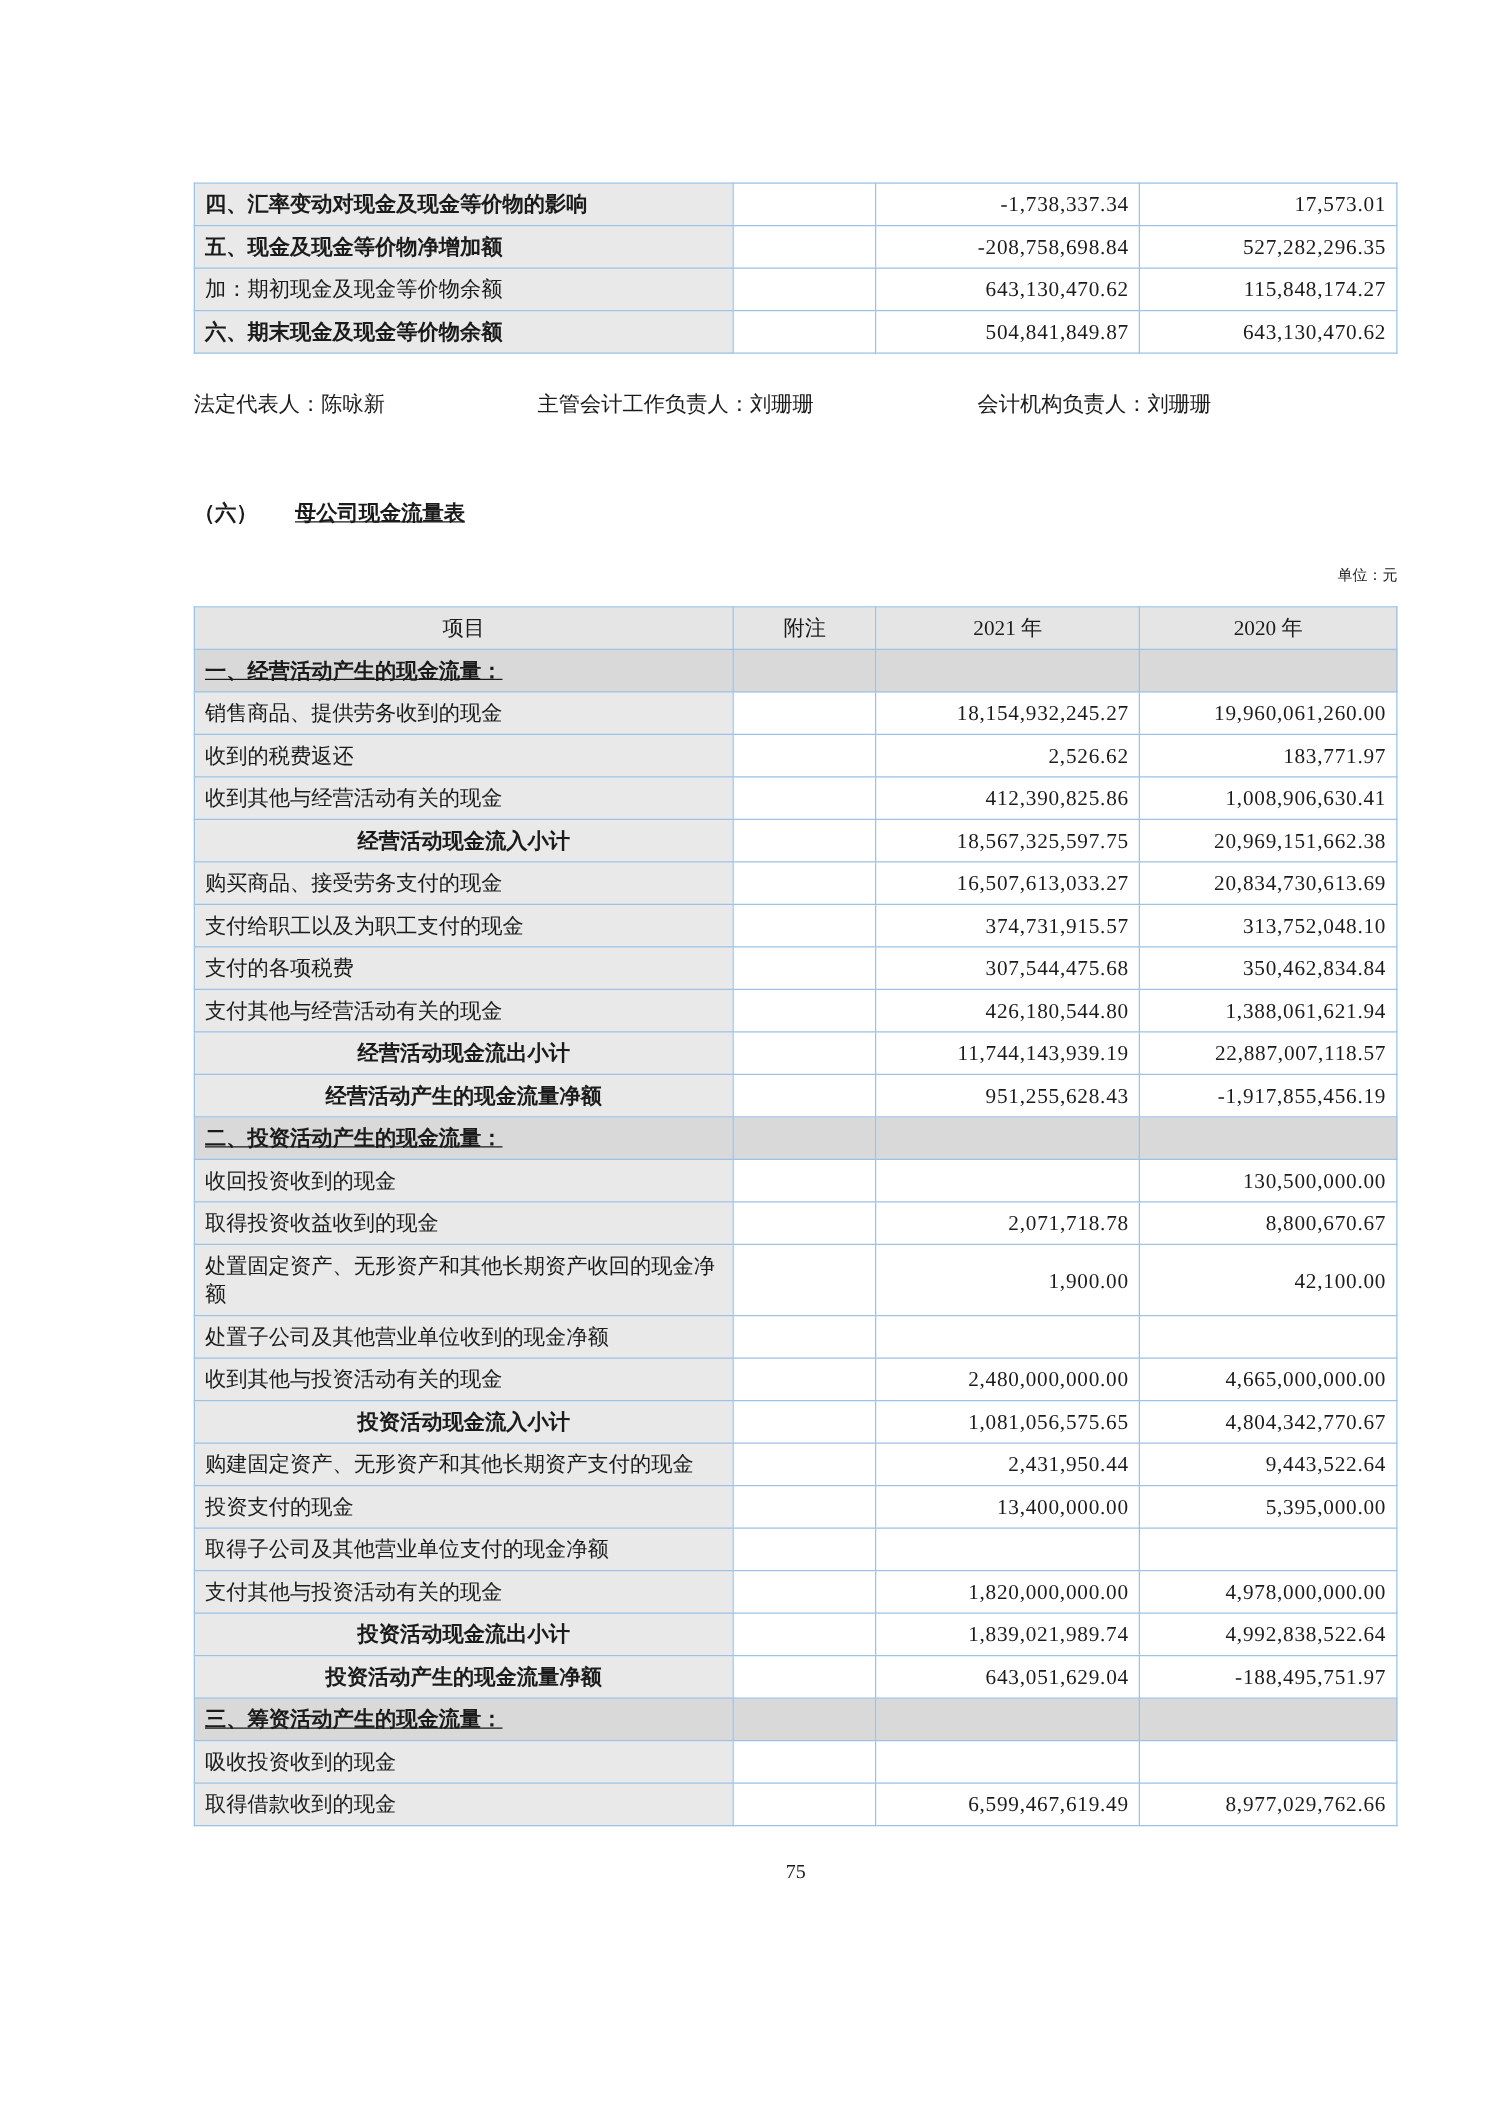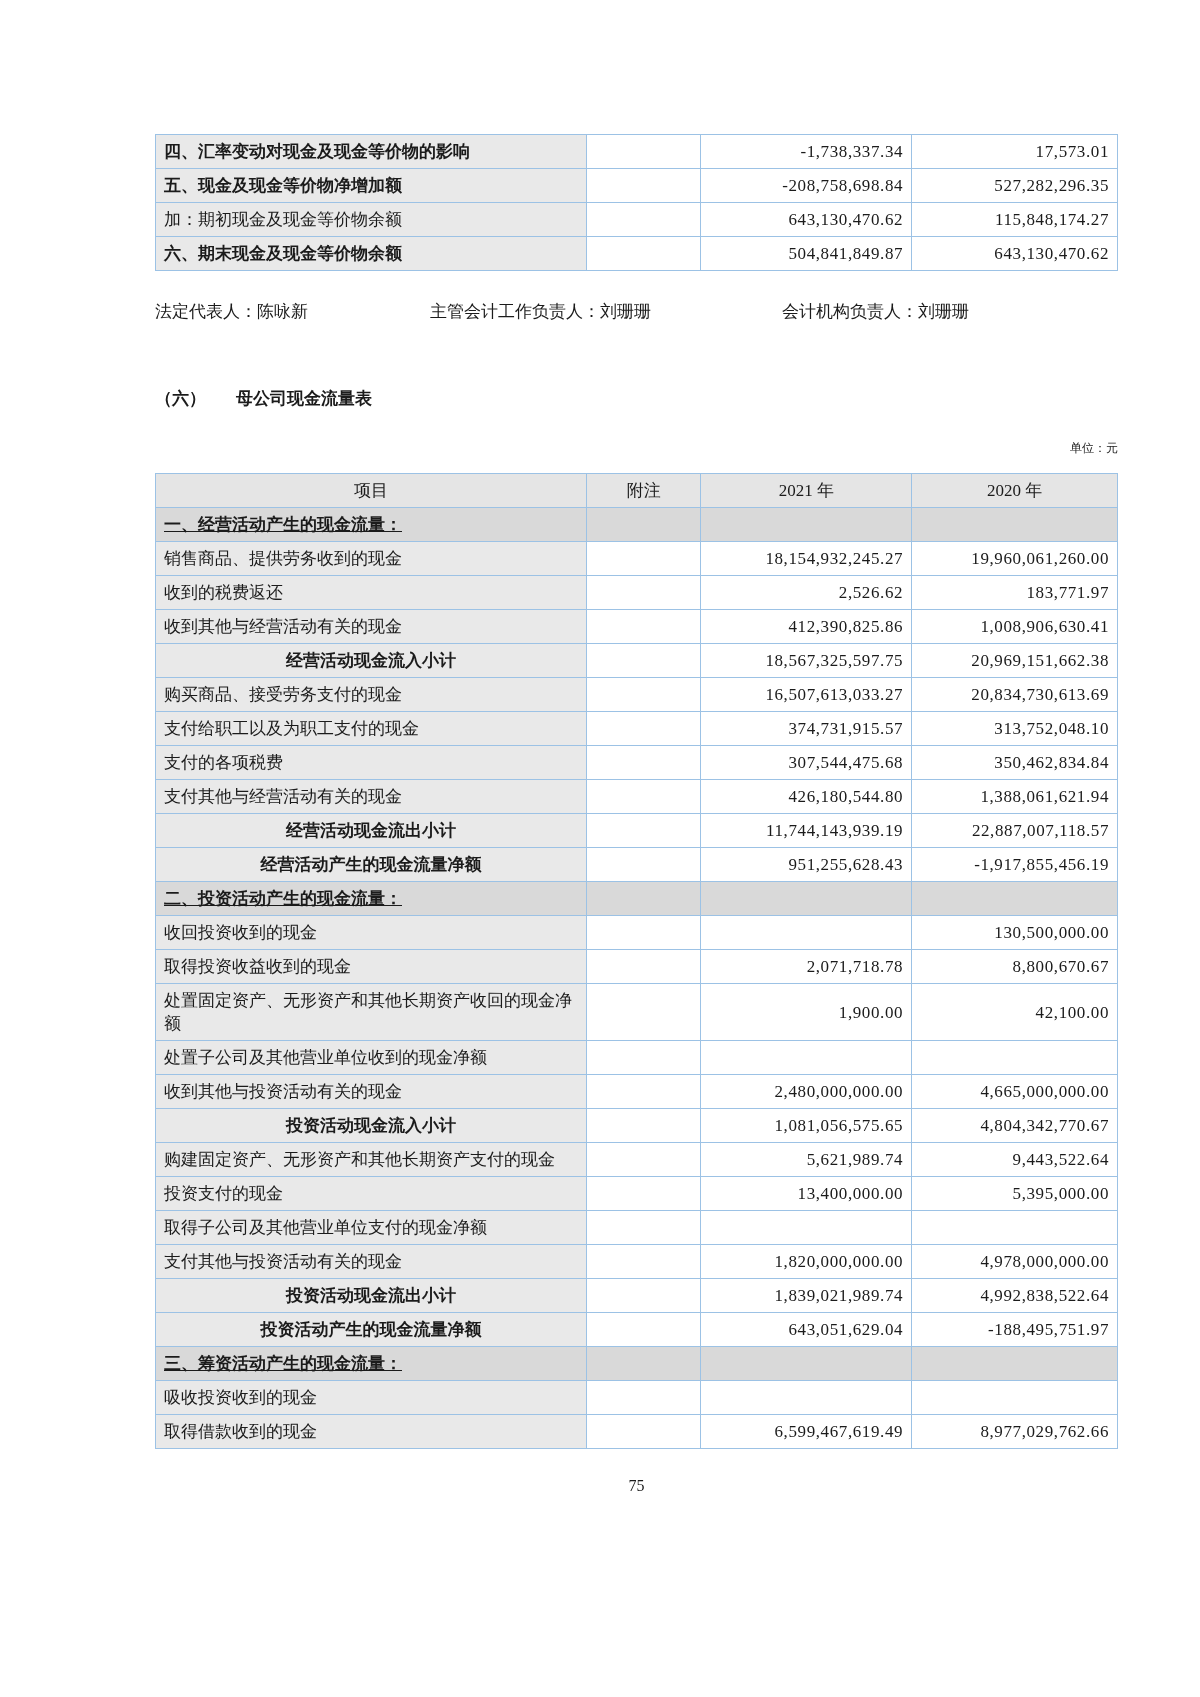--- a/index.html
+++ b/index.html
@@ -3,21 +3,21 @@
 <meta charset="utf-8">
 <style>
   html,body { margin:0; padding:0; }
   body {
     width:1200px; height:1697px; background:#ffffff;
     font-family:"Liberation Serif","DejaVu Serif",serif;
     color:#1b1b1b;
     -webkit-font-smoothing:antialiased;
   }
   .page { position:relative; width:1200px; height:1697px; overflow:hidden; }
-  .content { position:absolute; left:115px; top:0; width:963px;padding-left:40px; }
+  .content { position:absolute; left:115px; top:12px; width:963px;padding-left:40px; }
 
   
   table { border-collapse:collapse; width:100%; table-layout:fixed; }
   td, th {
     border:1px solid #9cc2e5;
     font-size:17px; line-height:23px;
     padding:5px 8px;
     vertical-align:middle;
     word-break:break-all;
   }
@@ -39,21 +39,21 @@
 
   .top-table-wrap { padding-top:134px; }
 
   .signatures {
     display:flex; margin-top:30px; font-size:17px; line-height:22px;
   }
   .signatures .sig-1 { width:275px; }
   .signatures .sig-2 { width:352px; }
   .signatures .sig-3 { flex:1; }
 
-  .section-title { margin-top:64px; font-size:17px; font-weight:bold; line-height:24px; }
+  .section-title { margin-top:64px; font-size:17px; font-weight:bold; line-height:24px;text-decoration:underline; }
   .section-title .sec-num { display:inline-block; margin-right:30px; }
 
   .unit-line { margin-top:26px; margin-bottom:14px; text-align:right; font-size:12px; line-height:22px; }
 
   .page-number { margin-top:28px; text-align:center; font-size:16px; }
 </style>
 </head>
 <body>
 
 <div class="page">
@@ -228,21 +228,21 @@
           </tr>
           <tr class="subtotal">
             <td class="c-label">投资活动现金流入小计</td>
             <td class="c-note"></td>
             <td class="c-num">1,081,056,575.65</td>
             <td class="c-num">4,804,342,770.67</td>
           </tr>
           <tr class="data">
             <td class="c-label">购建固定资产、无形资产和其他长期资产支付的现金</td>
             <td class="c-note"></td>
-            <td class="c-num">5,621,989.74</td>
+            <td class="c-num">2,431,950.44</td>
             <td class="c-num">9,443,522.64</td>
           </tr>
           <tr class="data">
             <td class="c-label">投资支付的现金</td>
             <td class="c-note"></td>
             <td class="c-num">13,400,000.00</td>
             <td class="c-num">5,395,000.00</td>
           </tr>
           <tr class="data">
             <td class="c-label">取得子公司及其他营业单位支付的现金净额</td>

